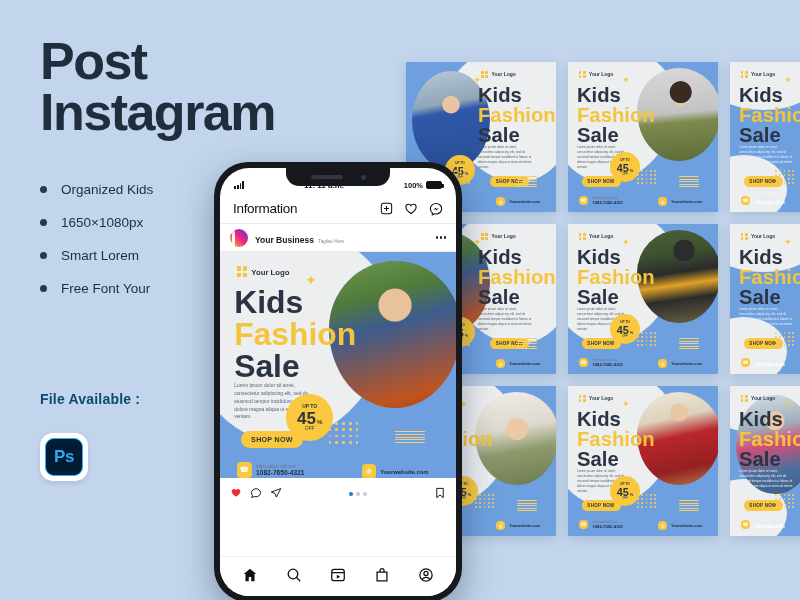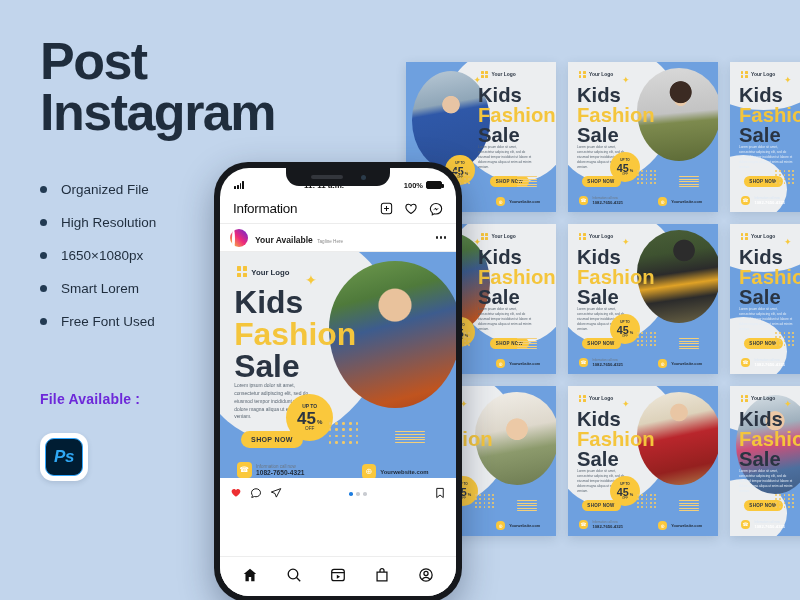--- a/index.html
+++ b/index.html
@@ -37,24 +37,24 @@
   }
   .feature-label {
     font-size:13.5px;
     color:#1f2d3d;
   }
 
   #file-available-block { position:absolute; left:0px; top:355px; }
   #file-available-title {
     font-size:14px;
     font-weight:bold;
-    color:#6d28d9;
+    color:#0c4a6e;
     letter-spacing:0.2px;
   }
-  .app-icons { display:flex; gap:24px; margin-top:26px;font-style:italic; }
+  .app-icons { display:flex; gap:24px; margin-top:26px; }
   .app-icon-wrap {
     width:48px; height:48px;
     background:#ffffff;
     border-radius:13px;
     padding:5px;
     box-shadow:0 2px 5px rgba(40,60,90,0.15);
   }
   .app-icon {
     width:100%; height:100%;
     border-radius:9px;
@@ -240,37 +240,33 @@
 <div id="left-panel">
 
   <div id="page-title">
     <span class="ttl-line">Post</span>
     <span class="ttl-line">Instagram</span>
   </div>
 
   <div id="feature-list">
     <div class="feature-item">
       <span class="feature-bullet"></span>
-      <span class="feature-label">Organized File</span>
-    </div>
-    <div class="feature-item">
-      <span class="feature-bullet"></span>
-      <span class="feature-label">High Resolution</span>
+      <span class="feature-label">Organized Kids</span>
     </div>
     <div class="feature-item">
       <span class="feature-bullet"></span>
       <span class="feature-label">1650×1080px</span>
     </div>
     <div class="feature-item">
       <span class="feature-bullet"></span>
       <span class="feature-label">Smart Lorem</span>
     </div>
     <div class="feature-item">
       <span class="feature-bullet"></span>
-      <span class="feature-label">Free Font Used</span>
+      <span class="feature-label">Free Font Your</span>
     </div>
   </div>
 
   <div id="file-available-block">
     <div id="file-available-title">File Available :</div>
     <div class="app-icons">
       <div class="app-icon-wrap">
         <div class="app-icon ps">Ps</div>
       </div>
     </div>
@@ -898,21 +894,21 @@
           </svg>
         </span>
       </span>
     </div>
 
     <div id="post-header">
       <span id="avatar">
         <span id="avatar-inner"><span id="avatar-core"></span></span>
       </span>
       <span id="post-header-text">
-        <span id="business-name">Your Available</span>
+        <span id="business-name">Your Business</span>
         <span id="business-tagline">Tagline Here</span>
       </span>
       <span id="post-more">
           <span></span>
           <span></span>
           <span></span>
         </span>
     </div>
 
     <div id="phone-poster" class="poster" style="background: rgb(255, 255, 255);">

